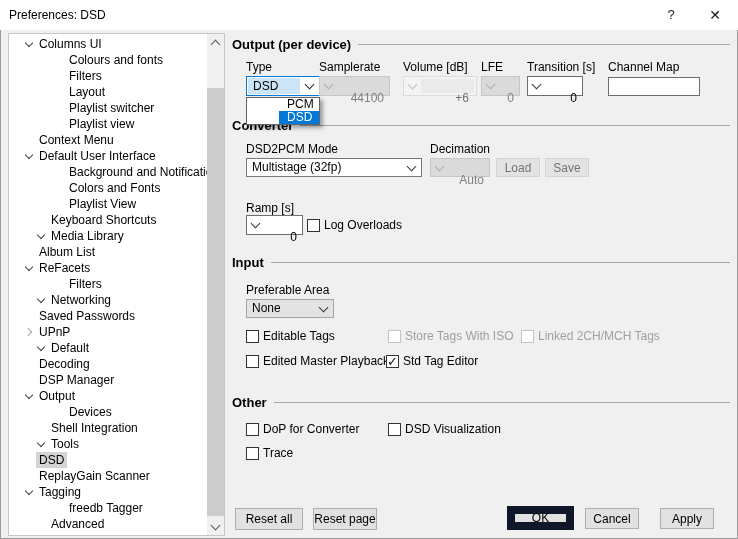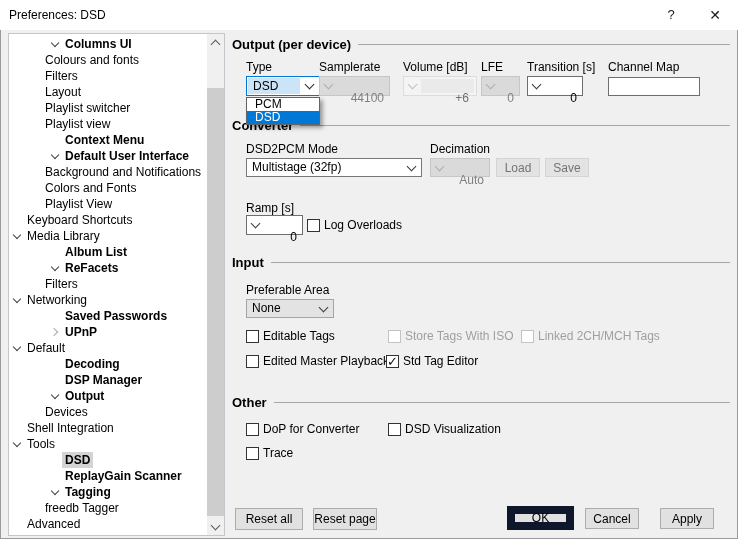--- a/index.html
+++ b/index.html
@@ -13,23 +13,23 @@
   .title { position:absolute; left:9px; top:0; line-height:30px; font-size:12px; }
   .tbtn { position:absolute; top:0; width:38px; height:30px; text-align:center; line-height:30px; font-size:13px; color:#1a1a1a; cursor:default; }
   .tbtn.help { right:48px; }
   .tbtn.close { right:4px; font-size:14px; }
 
   
   .treepanel { position:absolute; left:8px; top:33px; width:217px; height:503px; background:#fff; border:1px solid #c3c7cb; }
   .treeitems { position:absolute; left:0; top:2px; right:17px; bottom:0; overflow:hidden; }
   .trow { height:16px; display:flex; align-items:center; white-space:nowrap; }
   .trow .tchev { width:15px; height:15px; flex:0 0 15px; display:flex; align-items:center; justify-content:center; color:#404040; }
-  .lvl0 { padding-left:0; }
-  .lvl1 { padding-left:38px;font-weight:bold; }
-  .lvl2 { padding-left:18px; }
+  .lvl0 { padding-left:24px; }
+  .lvl1 { padding-left:12px; }
+  .lvl2 { padding-left:42px; }
   .tchev.expanded::after { content:""; width:5px; height:5px; border-right:1.4px solid #404040; border-bottom:1.4px solid #404040; transform:rotate(45deg); margin-top:-3px; }
   .tchev.collapsed::after { content:""; width:5px; height:5px; border-right:1.3px solid #a8a8a8; border-bottom:1.3px solid #a8a8a8; transform:rotate(-45deg); margin-left:-2px; }
   .tlabel { padding:1px 3px; }
   .trow.sel .tlabel { background:#d4d4d4; }
 
   
   .tscroll { position:absolute; right:0; top:0; width:17px; height:100%; background:#f0f0f0; }
   .sarrow { position:absolute; left:0; width:17px; height:17px; display:flex; align-items:center; justify-content:center; color:#5a5a5a; }
   .sarrow.up { top:0; } .sarrow.down { bottom:0; }
   .sarrow.up::after { content:""; width:6px; height:6px; border-right:1.4px solid #5a5a5a; border-bottom:1.4px solid #5a5a5a; transform:rotate(-135deg); margin-top:3px; }
@@ -61,21 +61,21 @@
   .dcombo .chr { width:19px; display:flex; align-items:center; justify-content:center; color:#3a3a3a; }
   .dcombo .chr::after { content:""; width:6px; height:6px; border-right:1.4px solid currentColor; border-bottom:1.4px solid currentColor; transform:rotate(45deg); margin-top:-3px; }
   .dcombo.white { background:#fff; border:1px solid #767676;gap:35px; }
   .dcombo.gray { background:#e3e3e3; border:1px solid #a5a5a5; }
   .dcombo.focusopen { background:#fff; border:1px solid #0078d7; }
   .dcombo.focusopen .txt { background:#cce4f7; margin:1px 0 1px 1px; line-height:16px; }
   .dcombo.focusopen .chr { color:#2b2b2b; }
 
   
   .ddlist { position:absolute; background:#fff; border:1px solid #646464; box-shadow:3px 3px 4px rgba(0,0,0,0.35); z-index:20; }
-  .ddi { height:13px; line-height:13px; padding-left:8px; font-size:12px; background:#fff; color:#000; }
+  .ddi { height:13px; line-height:13px; padding-left:8px; font-size:12px; background:#fff; color:#000;margin-left:32px; }
   .ddi.hl { background:#0078d7; color:#fff; }
 
   
   .tinput { background:#fff; border:1px solid #6e6e6e; }
 
   
   .cbrow { position:absolute; display:flex; align-items:center; height:14px; }
   .cb { width:13px; height:13px; border:1px solid #333; background:#fff; flex:0 0 13px; position:relative; }
   .cb.checked::after { content:"✓"; position:absolute; left:0px; top:-2px; font-size:13px; color:#111; }
   .cbl { padding-left:4px; white-space:nowrap; }

